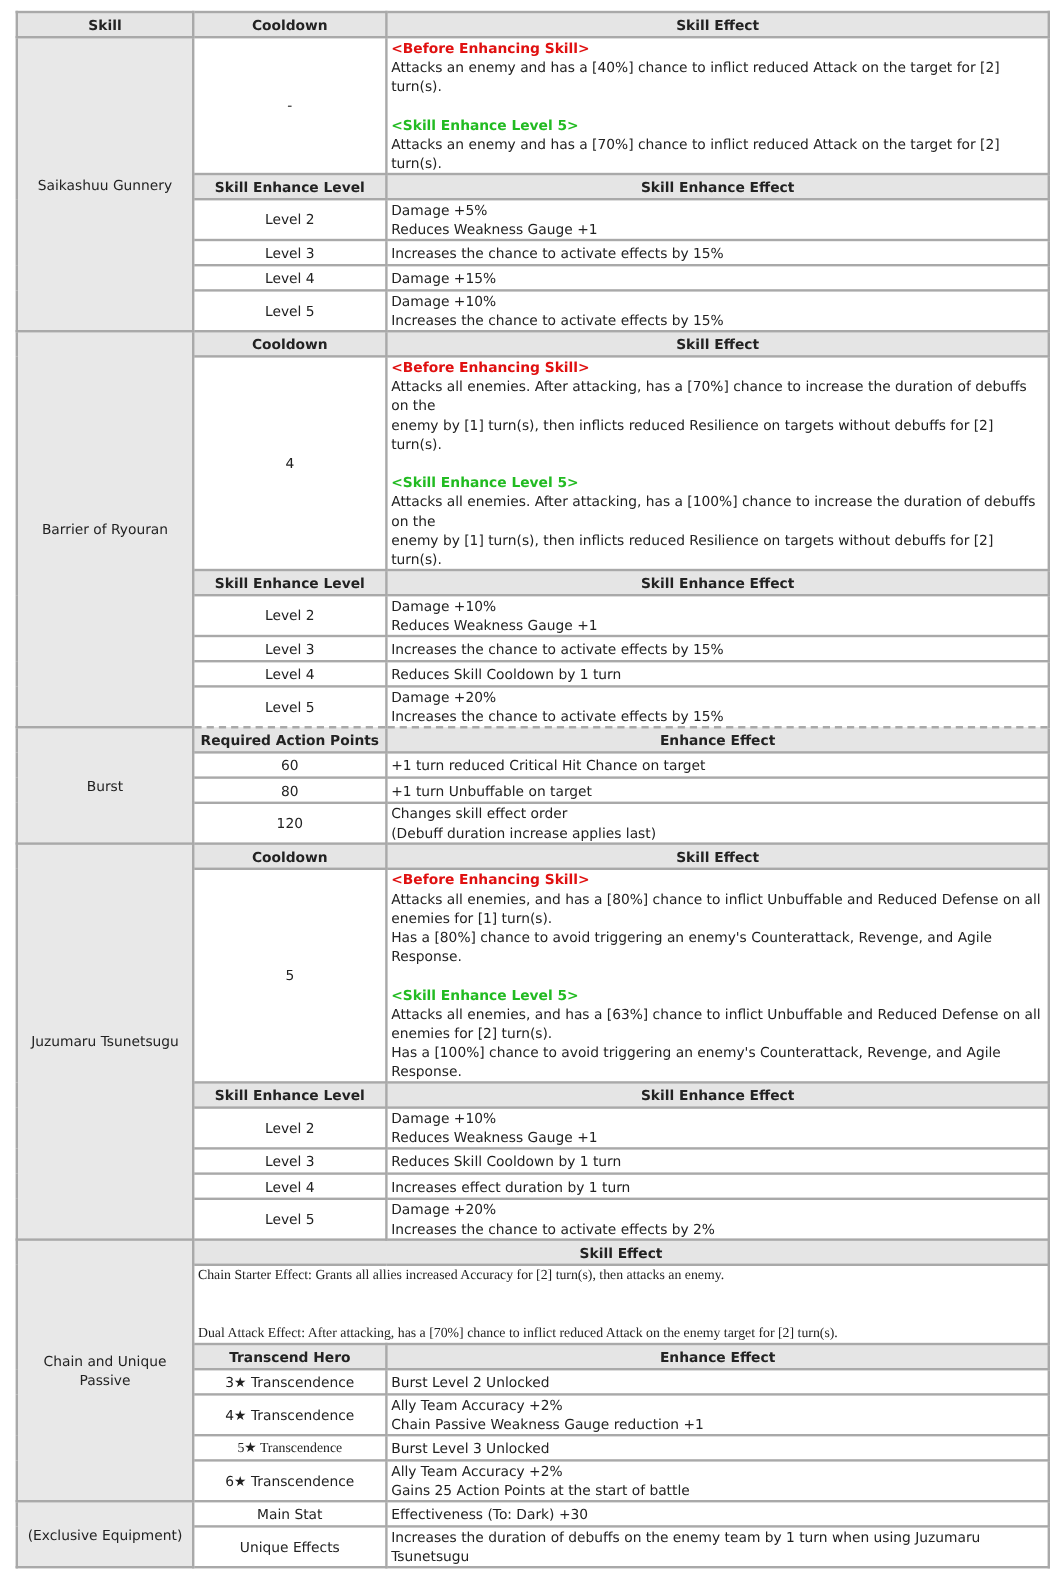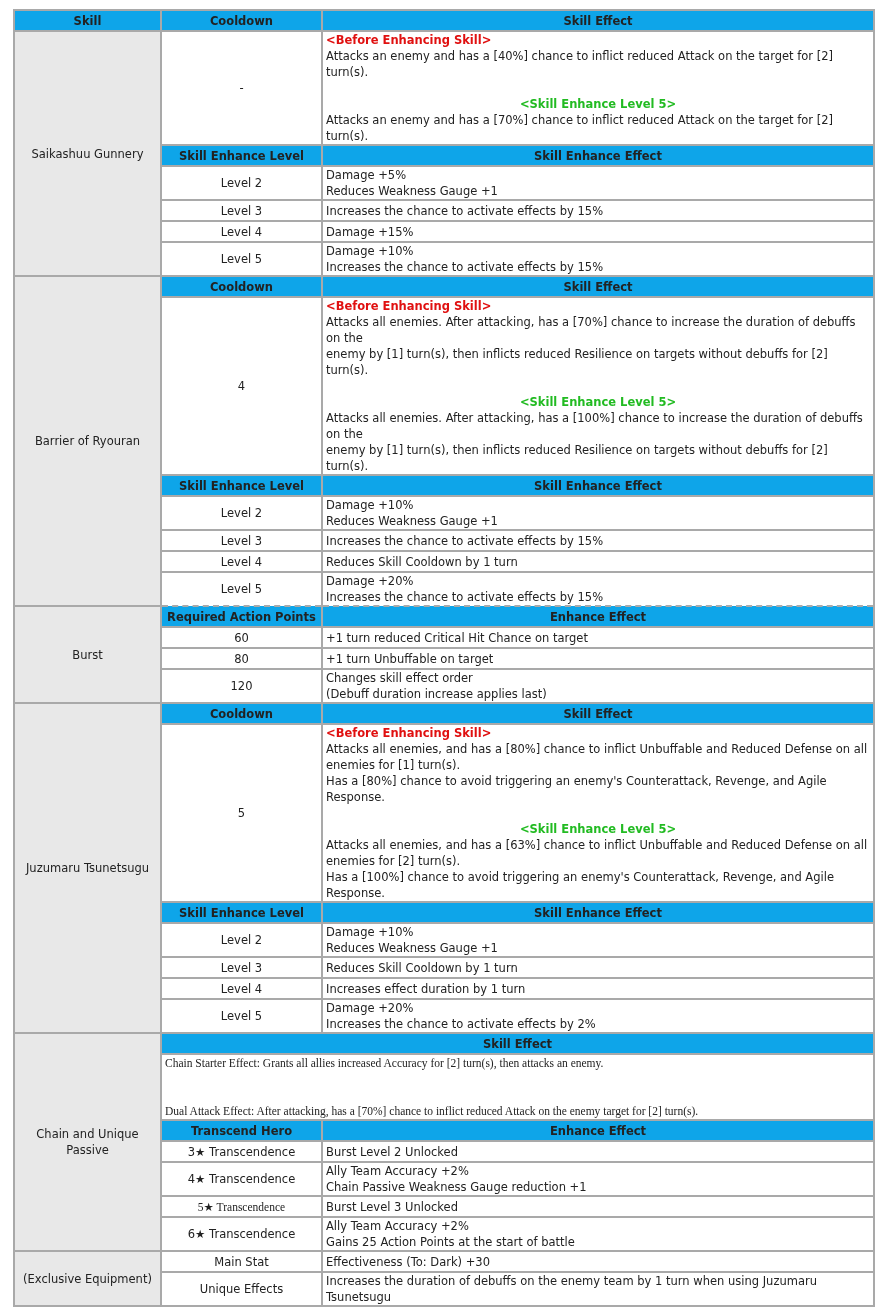--- a/index.html
+++ b/index.html
@@ -1,24 +1,24 @@
 <!DOCTYPE html>
 <html><head>
 <meta charset="utf-8">
 <style>
   html, body { margin:0; padding:0; background:#ffffff; }
   body { width:887px; height:1311px; font-family:"DejaVu Sans", sans-serif; font-size:11.5px; color:#222; }
   table.skills { position:absolute; left:13px; top:9px; width:862px; border-collapse:collapse; table-layout:fixed; }
   table.skills td { border:2px solid #a9a9a9; padding:0 3px; vertical-align:middle; line-height:16px; }
   td.name { background:#e8e8e8; font-weight:normal; text-align:center; }
-  td.hd { background:#0ea5e9; font-weight:bold; text-align:center; height:19px; }
+  td.hd { background:#e5e5e5; font-weight:bold; text-align:center; height:19px; }
   td.ctr { text-align:center; }
   td.eff { text-align:left;margin-top:14px; }
   .red { color:#e01010; font-weight:bold; }
-  .green { color:#22bb22; font-weight:bold;text-align:center; }
+  .green { color:#22bb22; font-weight:bold; }
   .blk { display:block; }
   .gap { display:block; height:16px; }
   tr.dashed td { border-top:2px dashed #a9a9a9; }
   tr.dashedbottom td { border-bottom:2px dashed #a9a9a9; }
 </style>
 </head>
 <body>
 
 <table class="skills">
   <colgroup>

